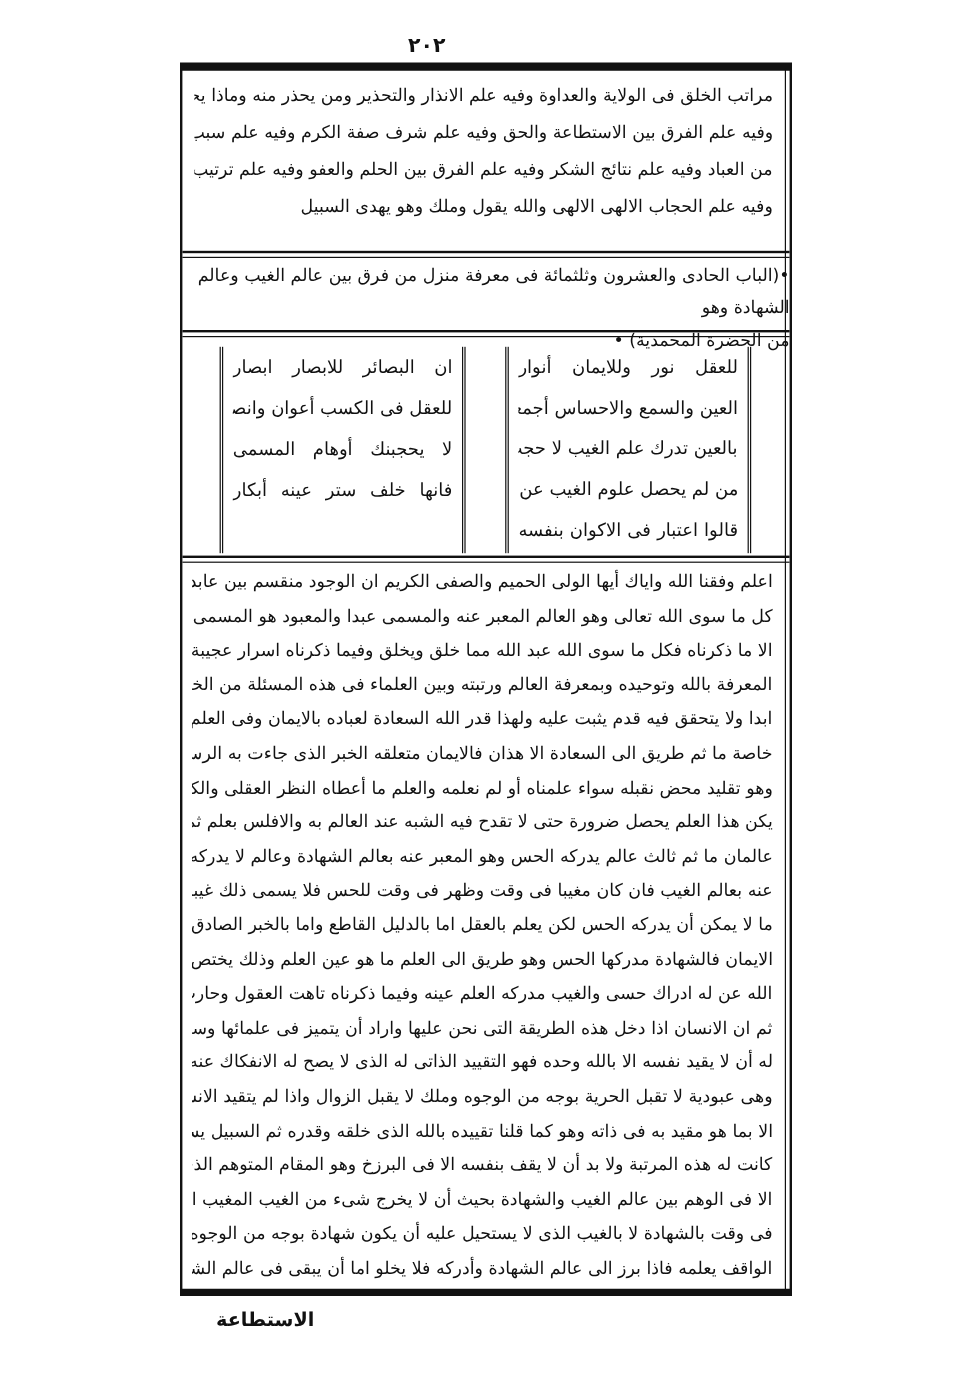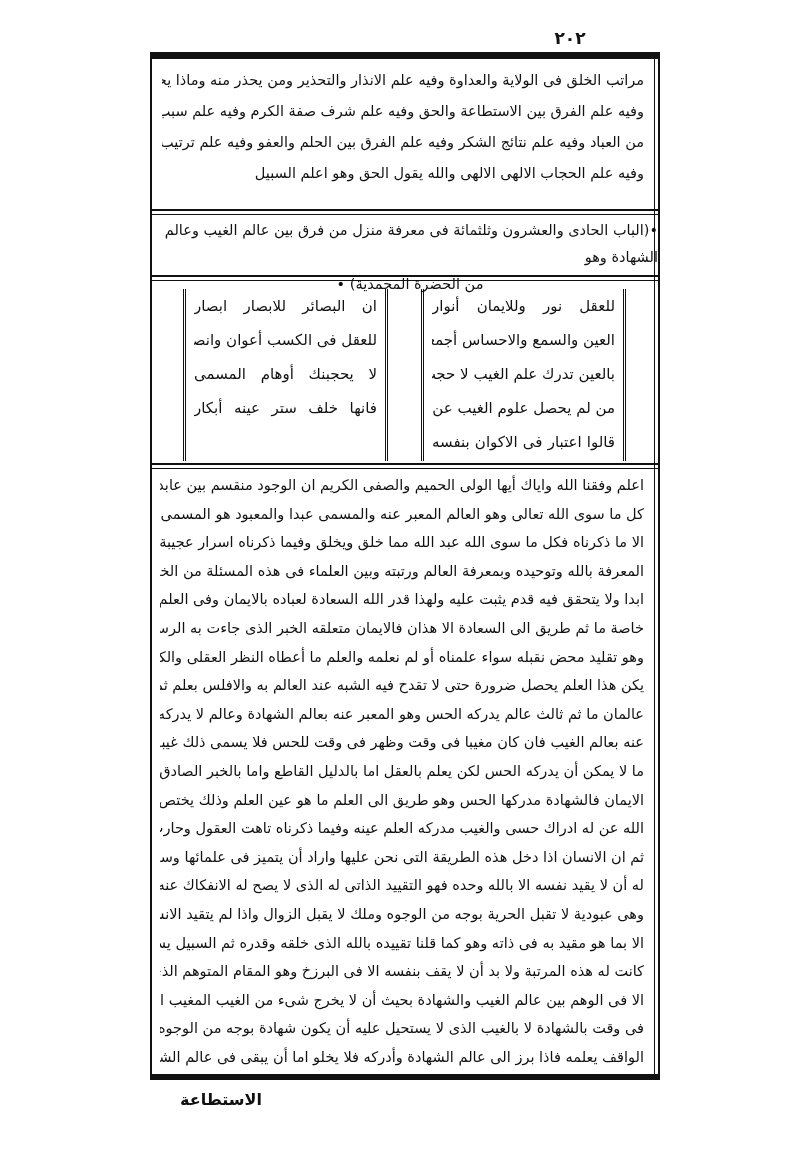--- a/index.html
+++ b/index.html
@@ -1,21 +1,21 @@
 <!DOCTYPE html>
 <html><head>
   <meta charset="utf-8">
   <style>
     * { box-sizing: border-box; margin: 0; padding: 0; }
     html, body { width: 800px; height: 1158px; background: #ffffff; overflow: hidden; }
     body { position: relative; font-family: "DejaVu Sans", sans-serif; color: #111; }
 
     .page-number {
       position: absolute; top: 28px; left: 0; width: 800px;
-      text-align: center; padding-left: 340px;
+      padding-left: 340px;
       font-size: 17px; font-weight: bold; color: #111;
     }
 
     .frame {
       position: absolute; left: 150px; top: 52px; width: 510px; height: 1028px;
       border: 2px solid #111;
       border-top: 7px solid #111;
       border-bottom: 6px solid #111;
     }
     .frame::after {
@@ -36,21 +36,21 @@
     .rule-double {
       position: absolute; left: 0; right: 0; height: 6px;
       border-top: 2px solid #111; border-bottom: 1px solid #111;
     }
 
     .chapter-heading {
       position: absolute; top: 156px; left: 0; right: 0; height: 60px;
       padding: 2px 0 0 10px; font-size: 14.5px; line-height: 27px;
       text-align: right;
     }
-    .chapter-heading .line2 { text-align: center; }
+    .chapter-heading .line2 { }
 
     .poem {
       position: absolute; top: 224px; left: 0; right: 0; height: 180px;
     }
     .poem-col {
       position: absolute; top: 6px; height: 172px; width: 205px;
       border-left: 3px double #111; border-right: 3px double #111;
       padding: 0 8px;
     }
     .poem-col.right { right: 32px; }
@@ -81,21 +81,21 @@
 
 <div class="page-number">٢٠٢</div>
 
 <div class="frame">
   <div class="content">
 
     <div class="summary">
       <p>مراتب الخلق فى الولاية والعداوة وفيه علم الانذار والتحذير ومن يحذر منه وماذا يحذر منه</p>
       <p>وفيه علم الفرق بين الاستطاعة والحق وفيه علم شرف صفة الكرم وفيه علم سبب الطلب الالهى</p>
       <p>من العباد وفيه علم نتائج الشكر وفيه علم الفرق بين الحلم والعفو وفيه علم ترتيب الاشياء</p>
-      <p>وفيه علم الحجاب الالهى الالهى والله يقول الحق وهو اعلم السبيل</p>
+      <p>وفيه علم الحجاب الالهى الالهى والله يقول وملك وهو يهدى السبيل</p>
     </div>
 
     <div class="rule-double" style="top:150px;"></div>
 
     <div class="chapter-heading">
       <div>•(الباب الحادى والعشرون وثلثمائة فى معرفة منزل من فرق بين عالم الغيب وعالم الشهادة وهو</div>
       <div class="line2">من الحضرة المحمدية) •</div>
     </div>
 
     <div class="rule-double" style="top:216px;"></div>

